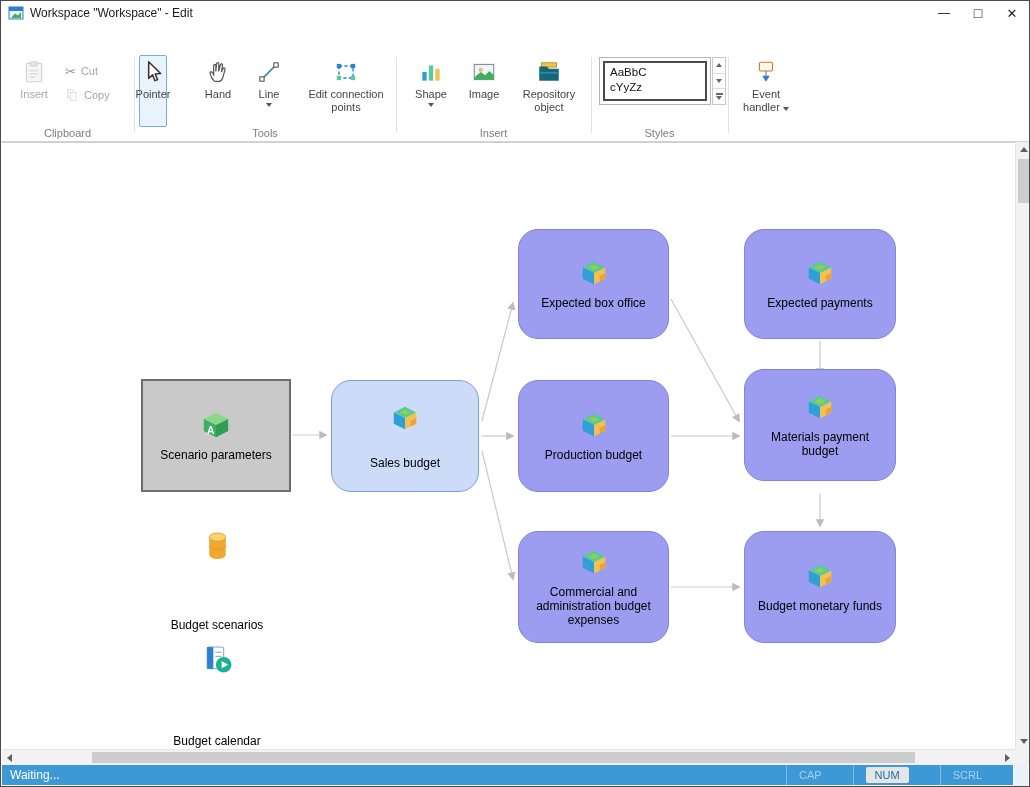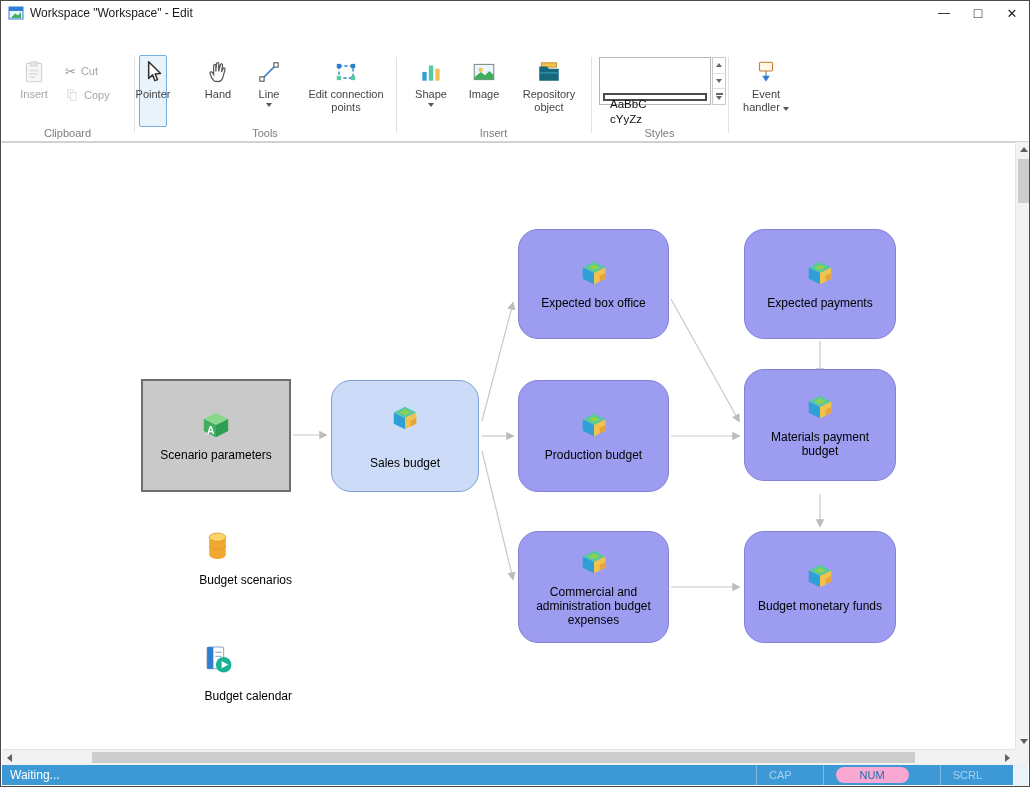--- a/index.html
+++ b/index.html
@@ -50,21 +50,21 @@
               font-size:11px; color:#a6a6a6; }
   .smallbtn .sicon { font-size:13px; color:#9a9a9a; }
   .smallbtn svg { width:14px; height:14px; opacity:.5; }
   .caret-block { margin-top:2px; color:#555; }
 
   
   .gallery { position:absolute; left:598px; top:6px; width:112px; height:48px;
              border:1px solid #b5b5b5; background:#fff; }
   .gallery-item { position:absolute; left:3px; top:3px; right:3px; bottom:3px;
                   border:2px solid #4a4a4a; padding:2px 5px; font-size:11.5px; line-height:1.3;
-                  color:#111;margin-top:32px; }
+                  color:#111; }
   .gallery-btns { position:absolute; left:711px; top:6px; width:14px; height:48px;
                   border:1px solid #c9c9c9; display:flex; flex-direction:column; }
   .gbtn { flex:1; display:flex; align-items:center; justify-content:center;
           border-bottom:1px solid #e0e0e0; }
   .gbtn:last-child { border-bottom:none; }
   .tri-up { width:0;height:0;border-left:3px solid transparent;border-right:3px solid transparent;
             border-bottom:4px solid #666; }
   .tri-down { width:0;height:0;border-left:3px solid transparent;border-right:3px solid transparent;
               border-top:4px solid #666; }
   .gmore { display:flex; flex-direction:column; align-items:center; gap:1px; }
@@ -75,21 +75,21 @@
             border-top:1px solid #cfcfcf; overflow:hidden; }
   .arrows { position:absolute; left:0; top:0; width:1013px; height:607px; pointer-events:none; }
   .node { position:absolute; display:flex; flex-direction:column; align-items:center;
           justify-content:center; gap:8px; padding:8px 10px; text-align:center; font-size:12px;
           color:#000; z-index:1; }
   .node svg { width:30px; height:30px; flex:0 0 auto; }
   .node-purple { background:#9c9cf0; border:1.5px solid #8282d8; border-radius:20px; }
   .node-blue { background:#ccdcf8; border:1.5px solid #7d9ecf; border-radius:20px;gap:23px; }
   .node-gray { background:#c9c9c9; border:2px solid #6e6e6e; border-radius:0; }
   .free-icon { position:absolute; z-index:1; }
-  .free-label { position:absolute; width:150px; text-align:right; font-size:12px; color:#000; z-index:1; }
+  .free-label { position:absolute; width:150px; text-align:center; font-size:12px; color:#000; z-index:1;margin-top:45px; }
 
   
   .vscroll { position:absolute; top:141px; left:1014px; width:15px; height:607px; background:#f2f2f2;
              border-left:1px solid #e3e3e3; }
   .hscroll { position:absolute; top:748px; left:1px; width:1013px; height:16px; background:#f2f2f2;
              border-top:1px solid #e3e3e3; }
   .sb-corner { position:absolute; top:748px; left:1014px; width:15px; height:16px; background:#f2f2f2; }
   .sb-btn { position:absolute; display:flex; align-items:center; justify-content:center; }
   .vscroll .sb-btn { width:15px; height:15px; }
   .hscroll .sb-btn { width:15px; height:16px; }
@@ -101,21 +101,21 @@
   .tri-e { width:0;height:0;border-top:4px solid transparent;border-bottom:4px solid transparent;border-left:5px solid #606060; }
 
   
   .statusbar { position:absolute; top:764px; left:1px; right:1px; bottom:1px; background:#3d99d5;
                display:flex; align-items:center; color:#fff; font-size:12px;gap:19px; }
   .status-msg { margin-left:8px; }
   .status-spacer { flex:1; }
   .indicator { height:21px; line-height:21px; padding:0 12px; font-size:11px;
                border-left:1px solid rgba(255,255,255,0.35); color:rgba(255,255,255,0.55); }
   .indicator.on { color:#1f6ea8; }
-  .indicator.on .pill { background:#f9a8d4; border-radius:8px; padding:2px 24px; }
+  .indicator.on .pill { background:#e5e5e5; border-radius:2px; padding:2px 9px; }
   .grip { width:15px; height:21px; background:#e9f2f9; border-left:1px solid rgba(255,255,255,0.5); }
 </style>
 </head>
 <body>
 
 <svg width="0" height="0" style="position:absolute" aria-hidden="true">
   <defs>
     <symbol id="icon-app" viewBox="0 0 16 16">
       <rect x="1" y="2" width="14" height="12" fill="#e8f4fb" stroke="#2f7fd0"></rect>
       <rect x="1" y="2" width="14" height="4" fill="#2f7fd0"></rect>

